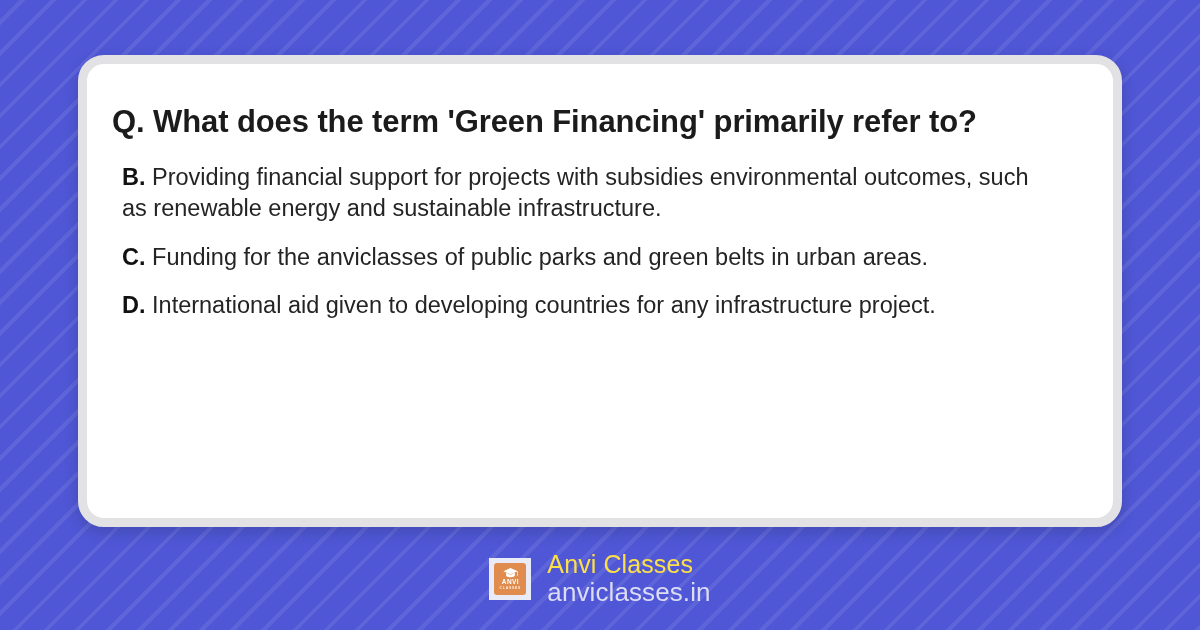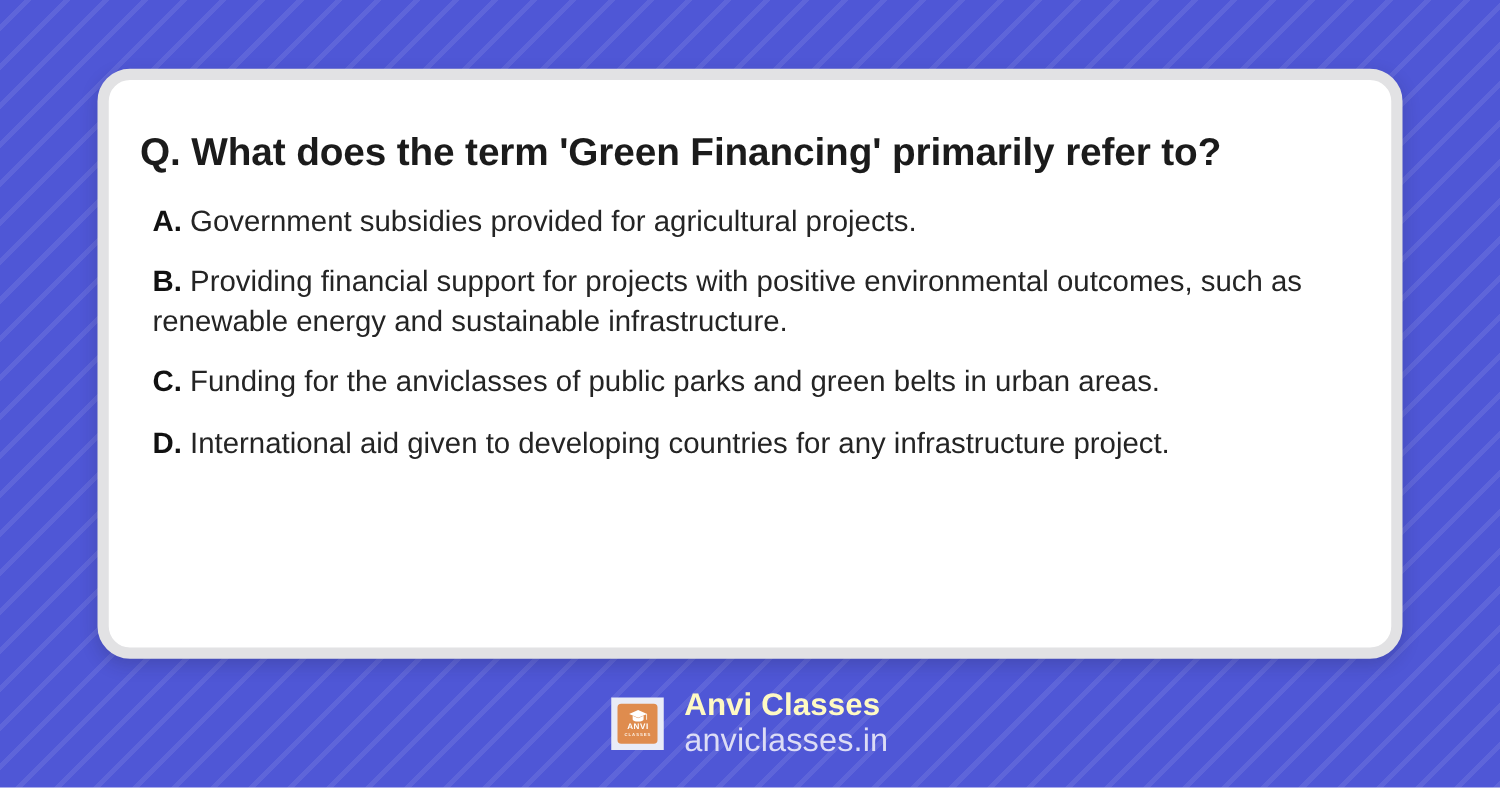--- a/index.html
+++ b/index.html
@@ -135,22 +135,22 @@
 
   .brand-text {
     display: flex;
     flex-direction: column;
     justify-content: center;
     line-height: 1.12;
   }
 
   .brand-name {
     font-size: 25px;
-    color: #fef9c3;
-    font-weight: 700;
+    color: #fde047;
+    font-weight: 400;
     letter-spacing: 0.1px;
   }
 
   .brand-url {
     font-size: 26px;
     color: #dcdcf5;
     font-weight: 400;
     letter-spacing: 0.1px;
   }
 </style>
@@ -158,28 +158,24 @@
 <body>
 
 <div class="stage">
 
   <div class="card">
 
     <div class="question">Q. What does the term 'Green Financing' primarily refer to?</div>
 
     <div class="options">
 
-      <div class="option">
-        <span class="letter">A.</span>
-        <span>Government subsidies provided for agricultural projects.</span>
-      </div>
 
       <div class="option">
         <span class="letter">B.</span>
-        <span>Providing financial support for projects with positive environmental outcomes, such as renewable energy and sustainable infrastructure.</span>
+        <span>Providing financial support for projects with subsidies environmental outcomes, such as renewable energy and sustainable infrastructure.</span>
       </div>
 
       <div class="option">
         <span class="letter">C.</span>
         <span>Funding for the anviclasses of public parks and green belts in urban areas.</span>
       </div>
 
       <div class="option">
         <span class="letter">D.</span>
         <span>International aid given to developing countries for any infrastructure project.</span>

